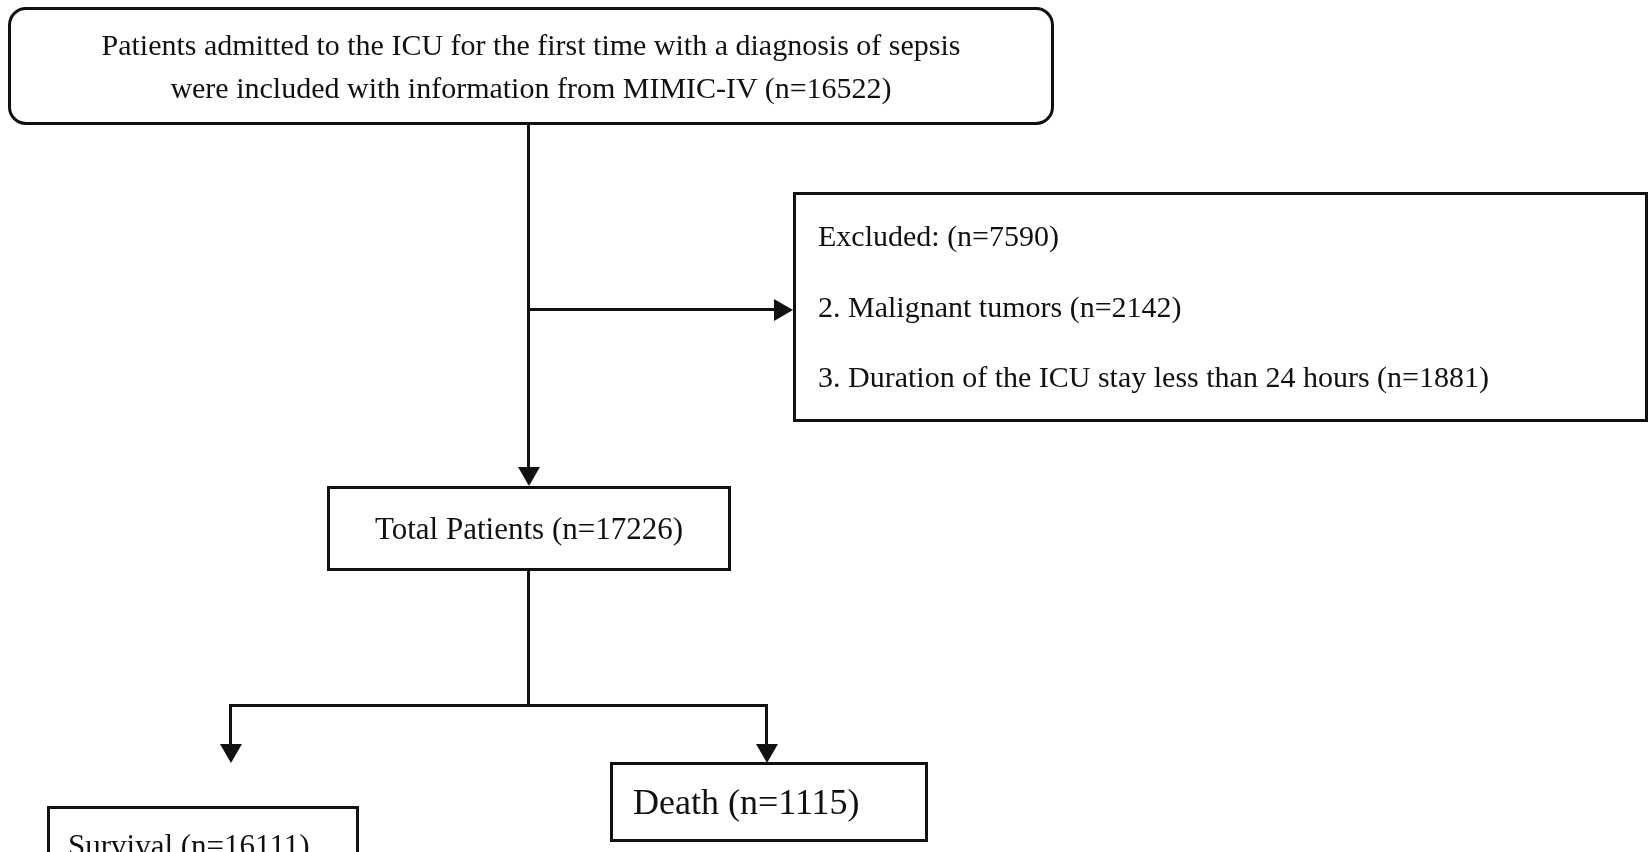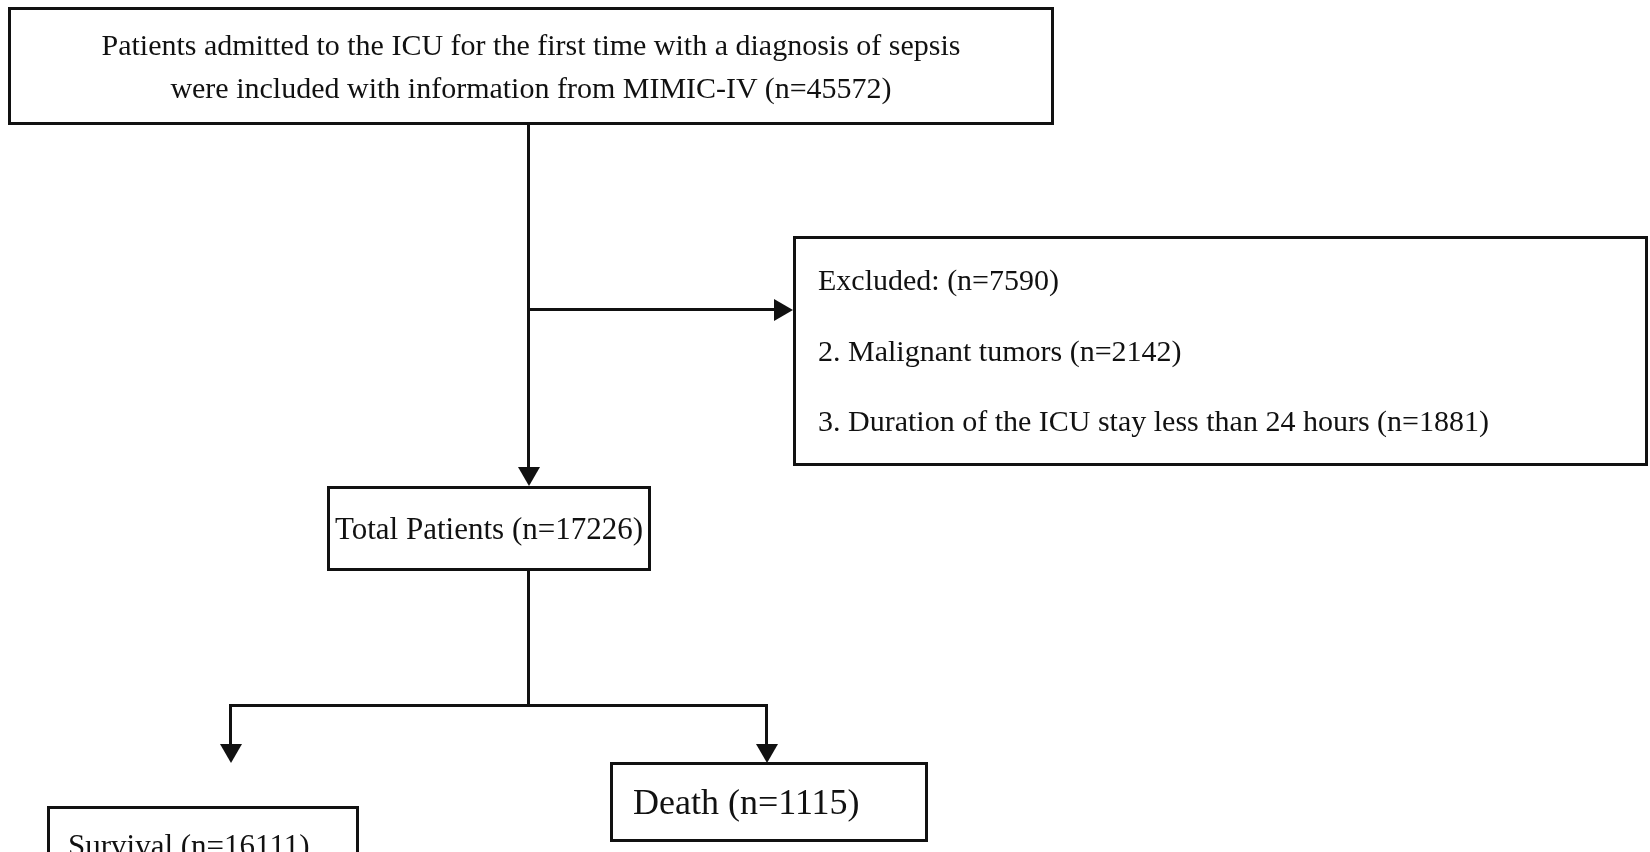--- a/index.html
+++ b/index.html
@@ -27,37 +27,37 @@
   .box-source {
     left: 8px;
     top: 7px;
     width: 1046px;
     height: 118px;
     text-align: center;
     display: flex;
     flex-direction: column;
     justify-content: center;
     line-height: 43px;
+    border-radius: 18px;
   }
   .box-excluded {
     left: 793px;
     top: 192px;
     width: 855px;
     height: 230px;
     display: flex;
     flex-direction: column;
     justify-content: space-around;
     padding: 6px 12px 6px 22px;
     text-align: left;
-    margin-top: 44px;
   }
   .box-total {
     left: 327px;
     top: 486px;
-    width: 324px;
+    width: 404px;
     height: 85px;
     display: flex;
     align-items: center;
     justify-content: center;
     font-size: 31px;
   }
   .box-survival {
     left: 47px;
     top: 762px;
     width: 312px;
@@ -98,21 +98,21 @@
     border-left: 19px solid #111111;
   }
 </style>
 </head>
 <body>
 
 <div class="canvas">
 
   <div class="box box-source">
     <div>Patients admitted to the ICU for the first time with a diagnosis of sepsis</div>
-    <div>were included with information from MIMIC-IV (n=45572)</div>
+    <div>were included with information from MIMIC-IV (n=16522)</div>
   </div>
 
   <div class="line" style="left:527px; top:125px; width:3px; height:343px;"></div>
   <div class="arrow arrow-down" style="left:518px; top:467px;"></div>
 
   <div class="line" style="left:527px; top:308px; width:248px; height:3px;"></div>
   <div class="arrow arrow-right" style="left:774px; top:299px;"></div>
 
   <div class="box box-excluded">
     <div>Excluded: (n=7590)</div>

